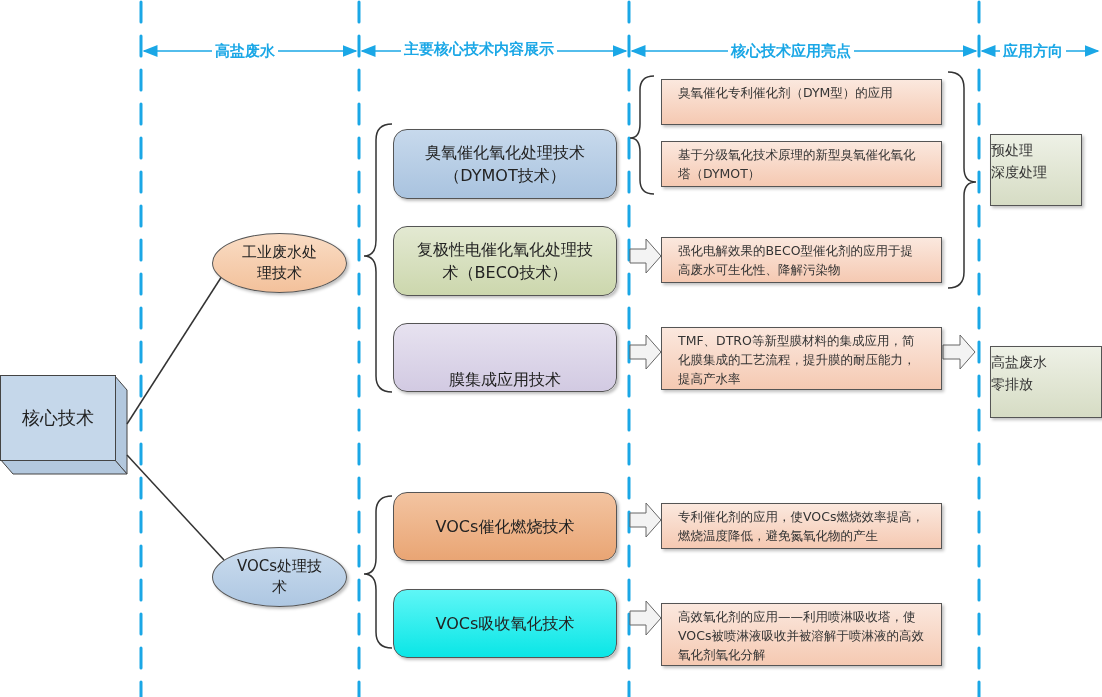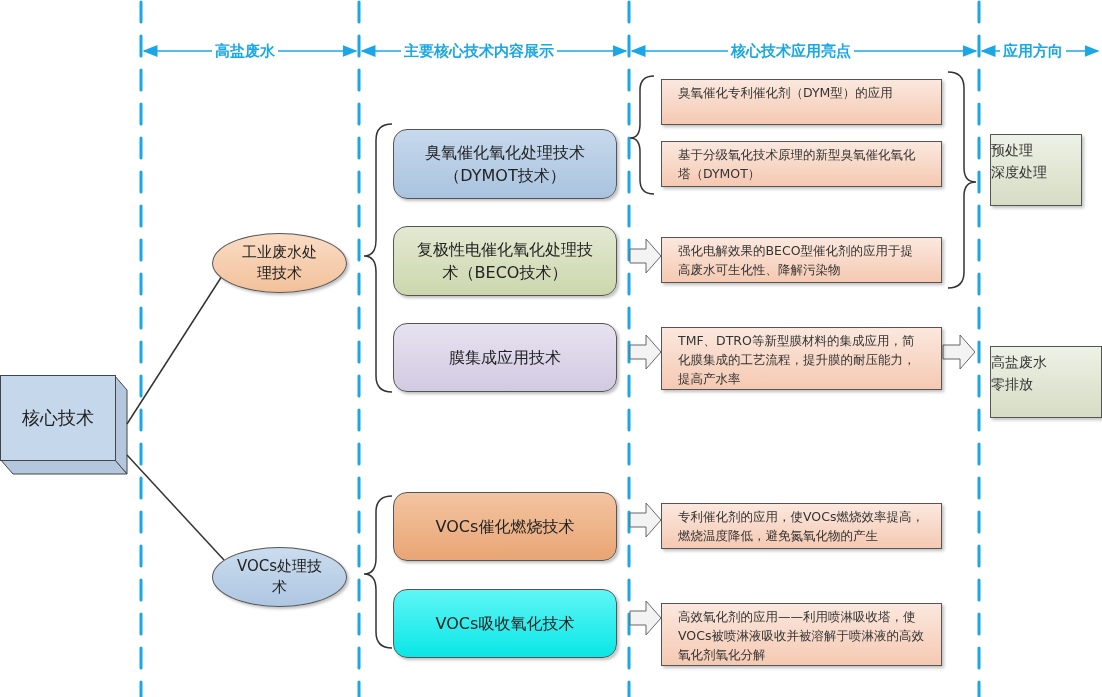--- a/index.html
+++ b/index.html
@@ -71,21 +71,21 @@
   <g stroke="#666" stroke-width="1" fill="#f3f3f3">
     <polygon points="630,249 646,249 646,239 661,256 646,273 646,263 630,263"></polygon>
     <polygon points="630,345 646,345 646,335 661,352 646,369 646,359 630,359"></polygon>
     <polygon points="943,345 960,345 960,335 975,352 960,369 960,359 943,359"></polygon>
     <polygon points="630,513 646,513 646,503 661,520 646,537 646,527 630,527"></polygon>
     <polygon points="630,611 646,611 646,601 661,618 646,635 646,625 630,625"></polygon>
   </g>
 </svg>
 
 <div class="col-header" style="left:212px;">高盐废水</div>
-<div class="col-header" style="left:401px;">主要核心技术内容展示</div>
+<div class="col-header" style="left:401px;font-family:Liberation Mono, monospace;">主要核心技术内容展示</div>
 <div class="col-header" style="left:728px;">核心技术应用亮点</div>
 <div class="col-header" style="left:1000px;">应用方向</div>
 
 <div class="core">
   <span>核心技术</span>
 </div>
 
 <div class="ellipse" style="left:212px; top:233px; width:133px; height:58px; background:linear-gradient(#f9dcc4,#f3c19b);">
   <span style="white-space:pre-line;">工业废水处
 理技术</span>
@@ -96,21 +96,21 @@
 </div>
 
 <div class="rbox" style="left:393px; top:129px; width:222px; height:68px; background:linear-gradient(#c7d9ec,#a9c3df);">
   <span style="white-space:pre-line;">臭氧催化氧化处理技术
 （DYMOT技术）</span>
 </div>
 <div class="rbox" style="left:393px; top:226px; width:222px; height:68px; background:linear-gradient(#e3e9d2,#ccd7ad);">
   <span style="white-space:pre-line;">复极性电催化氧化处理技
 术（BECO技术）</span>
 </div>
-<div class="rbox" style="left:393px; top:323px; width:222px; height:67px; background:linear-gradient(#e7e2f0,#d2cae2);">
+<div class="rbox" style="left:393px; top:323px; width:222px; height:67px; background:linear-gradient(#e7e2f0,#d2cae2);align-items:flex-end;">
   <span>膜集成应用技术</span>
 </div>
 <div class="rbox" style="left:393px; top:492px; width:222px; height:67px; background:linear-gradient(#f3c4a1,#e9a574);">
   <span>VOCs催化燃烧技术</span>
 </div>
 <div class="rbox" style="left:393px; top:589px; width:222px; height:67px; background:linear-gradient(#5ff6f6,#0ae6e6);justify-content:center;">
   <span>VOCs吸收氧化技术</span>
 </div>
 
 <div class="pbox" style="left:661px; top:79px; width:281px; height:46px;">

